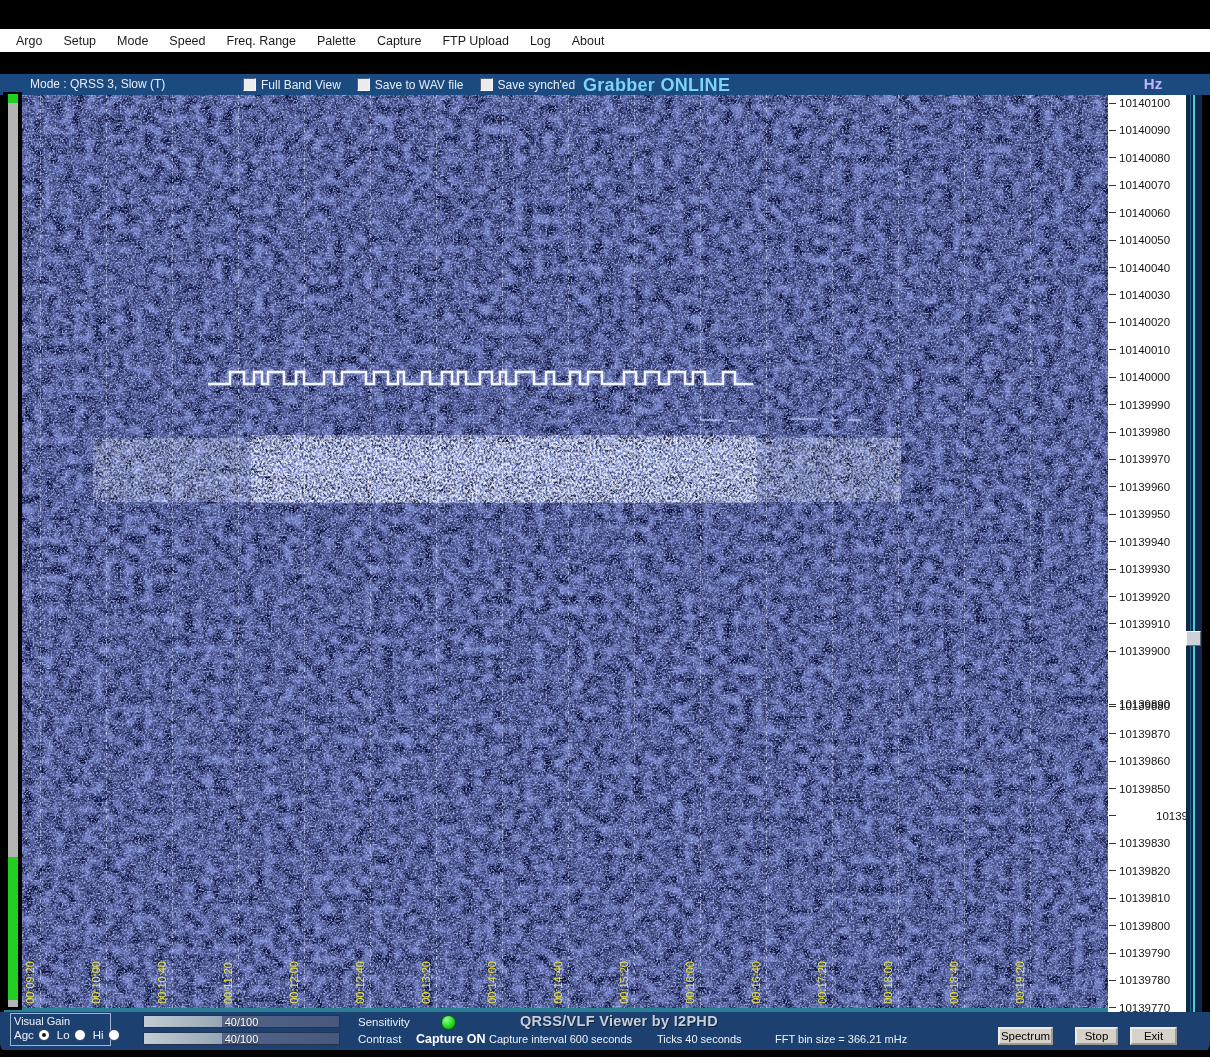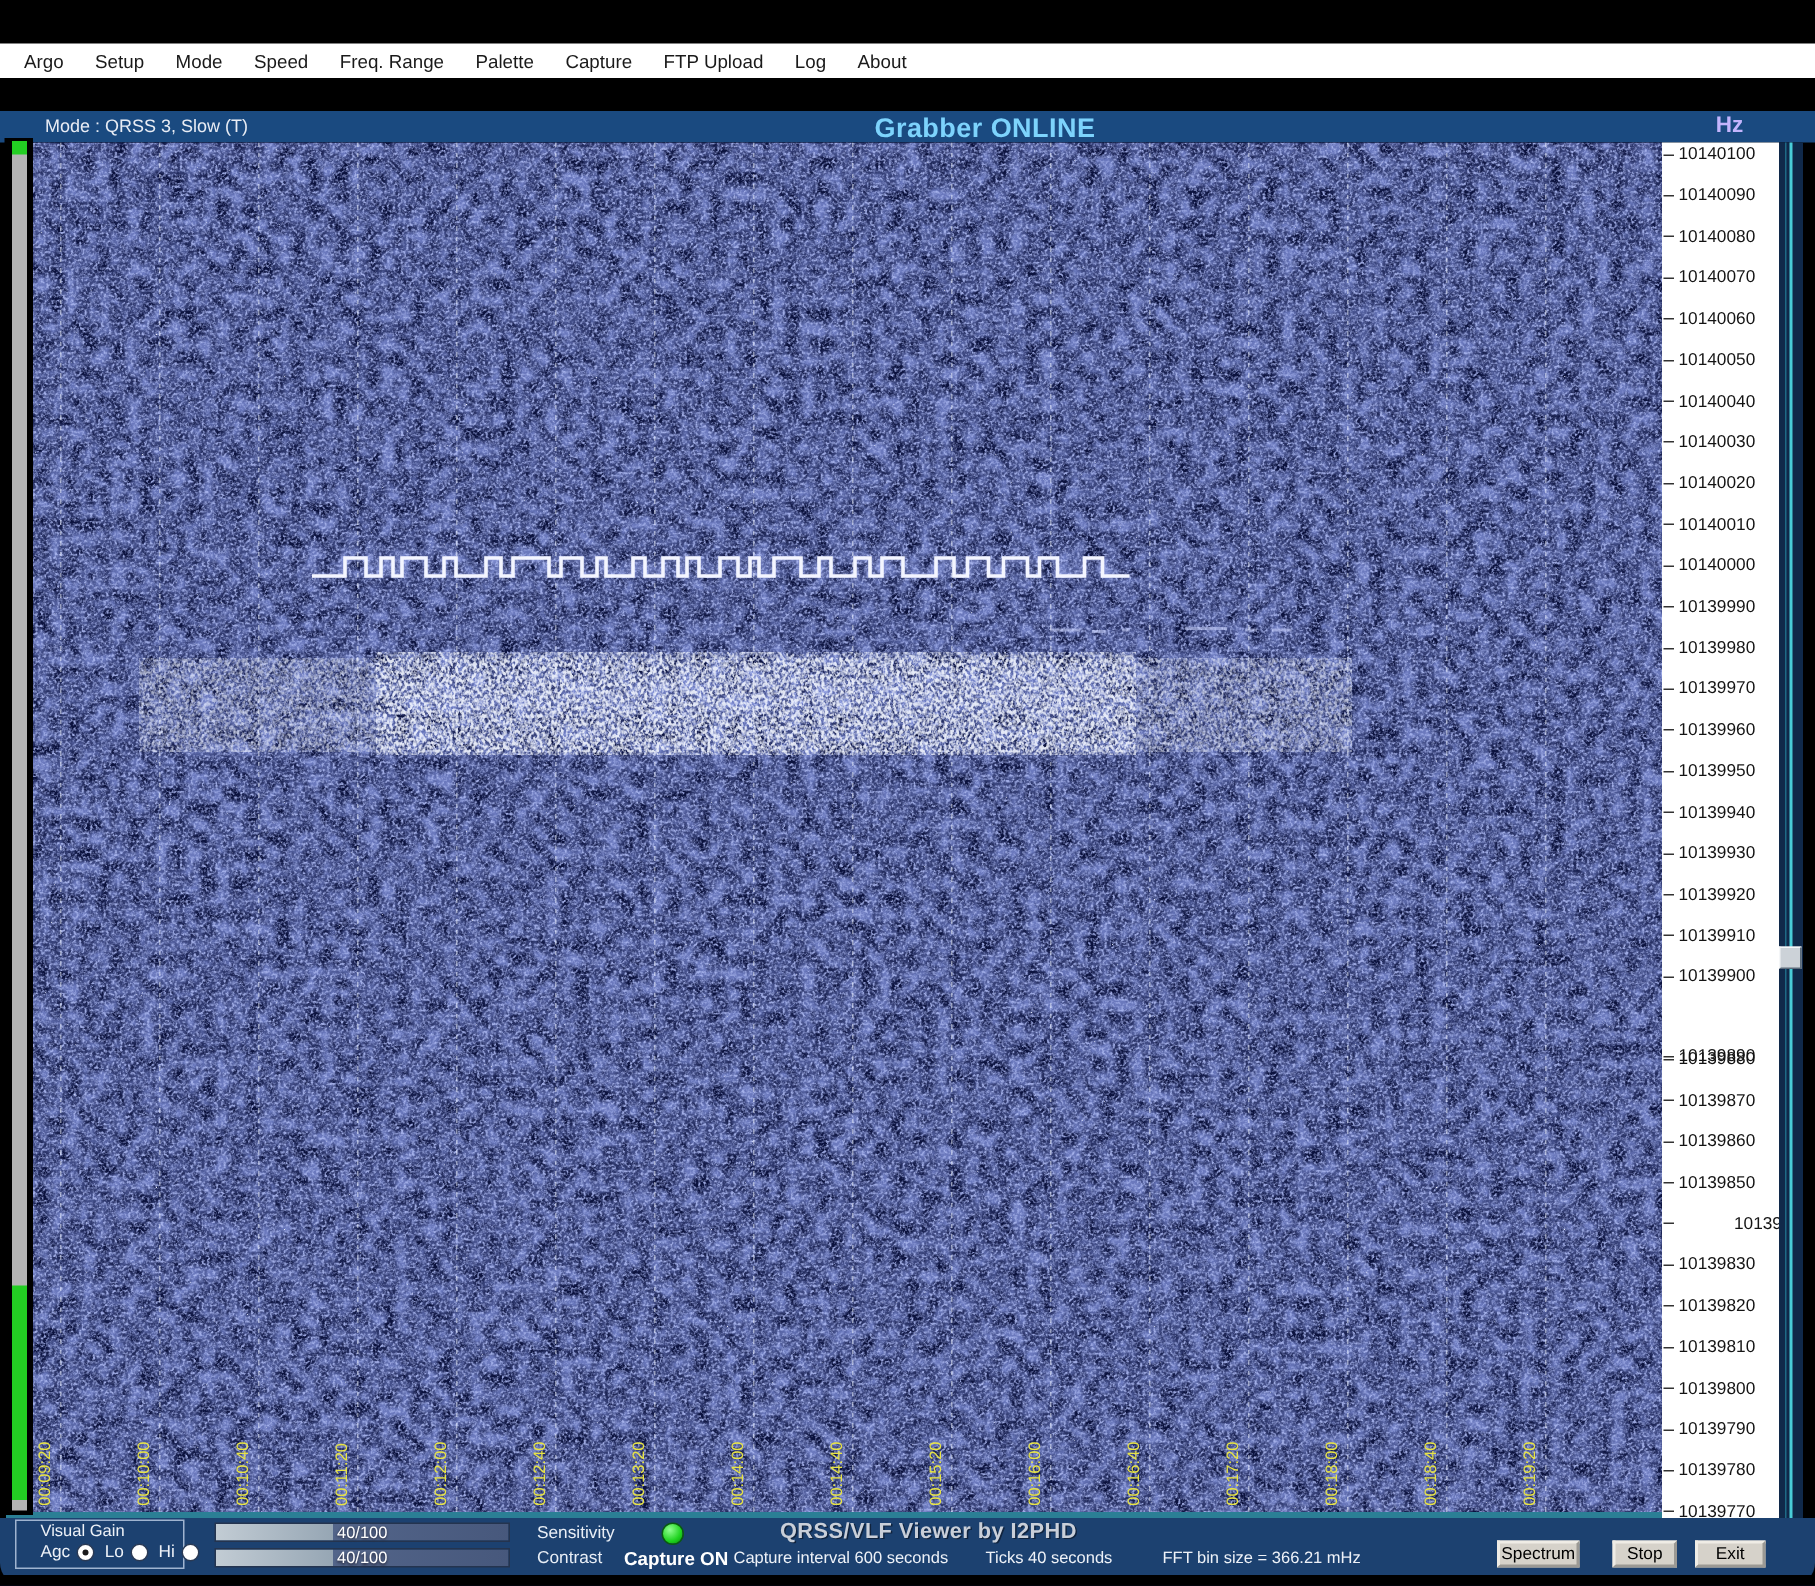--- a/index.html
+++ b/index.html
@@ -50,21 +50,21 @@
 
   
   #right-strip{position:absolute;left:1186px;top:95px;width:16px;height:917px;background:#10294a;}
   #right-strip .cyan{position:absolute;left:7px;top:0;width:2px;height:917px;background:#49cdd8;}
   #right-strip .cyan2{position:absolute;left:4px;top:0;width:1px;height:917px;background:#1e6a86;}
   #scroll-thumb{position:absolute;left:0;top:536px;width:15px;height:15px;background:#ccd2d8;
     border:1px solid;border-color:#f4f6f8 #5a6a7a #5a6a7a #f4f6f8;}
 
   
   #bottombar{position:absolute;left:0;top:1012px;width:1210px;height:38px;background:#1c4170;color:#eef2f8;font-size:11px;}
-  #vg-group{position:absolute;left:10px;top:1px;width:113px;height:33px;border:1px solid #9fb4d0;padding:1px 16px;}
+  #vg-group{position:absolute;left:10px;top:1px;width:101px;height:33px;border:1px solid #9fb4d0;padding:1px 3px;}
   #vg-group .vg-title{font-size:11px;}
   #radio-row{display:flex;align-items:center;gap:7px;margin-top:2px;font-size:11.5px;}
   .radio-wrap{display:flex;align-items:center;gap:4px;}
   .radio{width:12px;height:12px;border-radius:50%;background:#fff;border:1px solid #2a3a55;position:relative;display:inline-block;}
   .radio.sel::after{content:"";position:absolute;left:3px;top:3px;width:4px;height:4px;border-radius:50%;background:#1a1a1a;}
   .slider{position:absolute;left:143px;width:197px;height:13px;border:1px solid #24344f;
     background:linear-gradient(to right,#c2ccd4 0,#96a6b4 40%,#53658a 40%,#47587c 100%);
     color:#fff;text-align:center;font-size:11px;line-height:12px;text-shadow:0 1px 2px #223;}
   #slider-sens{top:3px;} #slider-cont{top:20px;}
   .slider-label{position:absolute;left:358px;font-size:11.5px;color:#e8eef6;}
@@ -96,20 +96,34 @@
       <div class="menu-item">Palette</div>
       <div class="menu-item">Capture</div>
       <div class="menu-item">FTP Upload</div>
       <div class="menu-item">Log</div>
       <div class="menu-item">About</div>
     </div>
 
 
   <div id="statusrow">
     <span class="mode">Mode : QRSS 3, Slow  (T)</span>
+    <div id="checkbox-row">
+        <label class="cb-wrap">
+          <span class="cb-box"></span>
+          <span>Full Band View</span>
+        </label>
+        <label class="cb-wrap">
+          <span class="cb-box"></span>
+          <span>Save to WAV file</span>
+        </label>
+        <label class="cb-wrap">
+          <span class="cb-box"></span>
+          <span>Save synch'ed</span>
+        </label>
+      </div>
     <span id="grabber">Grabber ONLINE</span>
     <span id="hz-label">Hz</span>
   </div>
 
   <div id="waterfall">
     <svg width="1104" height="917">
       <defs>
         <filter id="fMottle" x="0" y="0" width="100%" height="100%">
           <feTurbulence type="fractalNoise" baseFrequency="0.10" numOctaves="3" seed="3" result="n"></feTurbulence>
           <feColorMatrix in="n" type="matrix" values="0 0 0 0 0.20  0 0 0 0 0.26  0 0 0 0 0.66  1.1 1.1 1.1 0 -1.15"></feColorMatrix>

